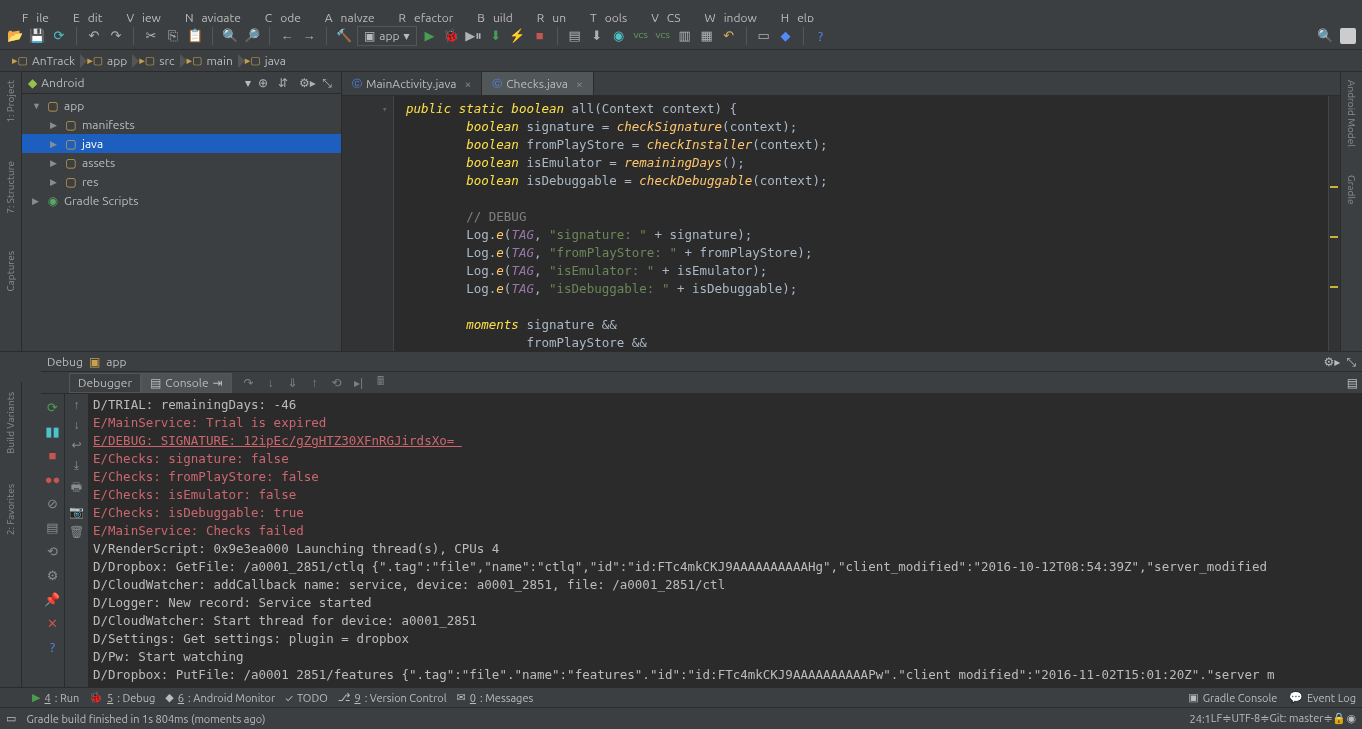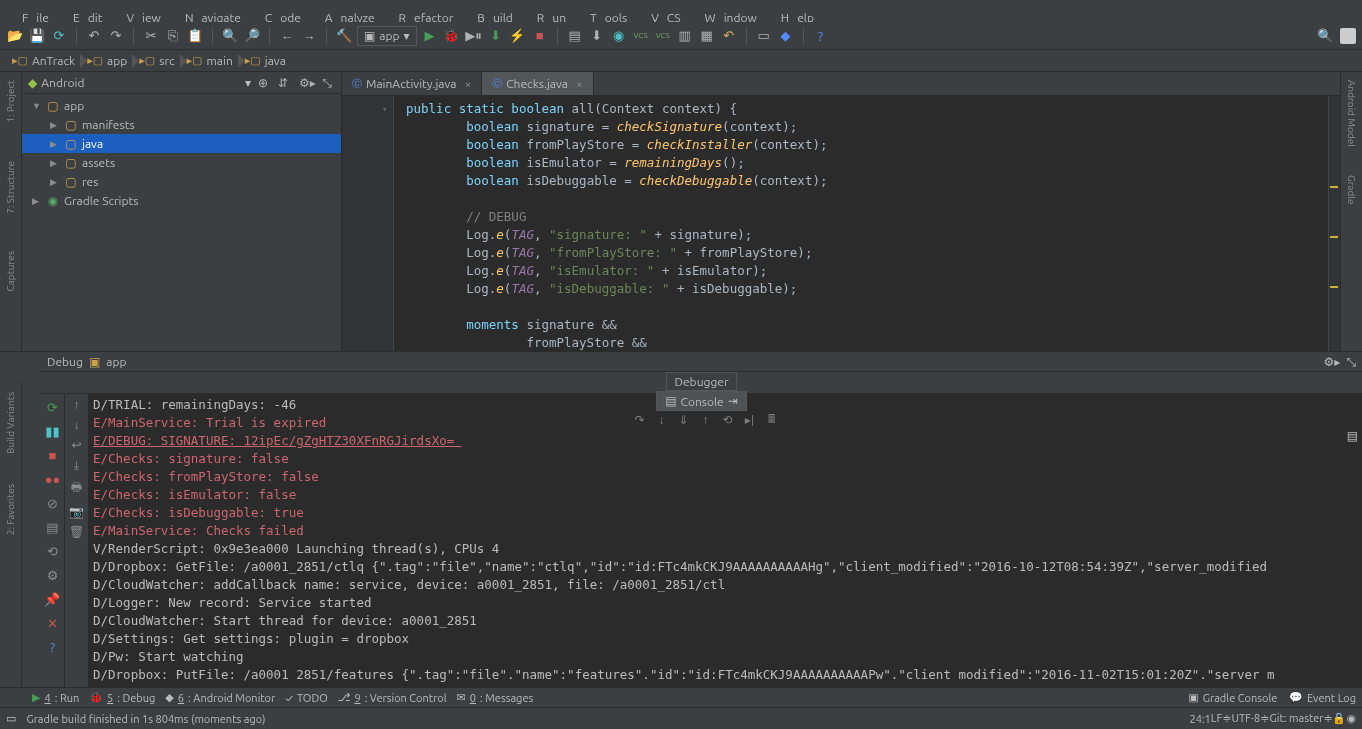--- a/index.html
+++ b/index.html
@@ -102,35 +102,35 @@
 .editor { flex:1; display:flex; flex-direction:column; background:#2b2b2b; position:relative; }
 .tabs { display:flex; height:24px; background:#3c3f41; border-bottom:1px solid #2b2b2b; }
 .tab { display:flex; align-items:center; gap:4px; padding:0 10px; height:100%; border-right:1px solid #2b2b2b; cursor:pointer; }
 .tab.active { background:#515658; }
 .tab .cls-ic { color:#548af7; font-size:10px; }
 .tab .x { color:#8c8c8c; margin-left:4px; }
 .code { flex:1; display:flex; font-family:"DejaVu Sans Mono",monospace; font-size:12.5px; line-height:18px; overflow:hidden; }
 .gutter { width:52px; background:#313335; border-right:1px solid #444; position:relative; }
 .gutter .fold { position:absolute; left:40px; color:#666; font-size:9px; }
 .code-text { flex:1; padding: 4px 0 4px 12px; white-space:pre; color:#a9b7c6; }
-.kw { color:#7dd3fc; }
+.kw { color:#fde047;font-style:italic; }
 .fn { color:#ffc66d; font-style:italic; }
 .str { color:#6a8759; }
 .cm { color:#808080; }
 .fld { color:#9876aa; font-style:italic; }
 .err-strip { width:12px; background:#313335; border-left:1px solid #444; position:relative; }
 .err-strip .m { position:absolute; right:2px; width:8px; height:2px; background:#cbb33a; }
 
 .debug-panel { flex:1; display:flex; flex-direction:column; background:#2b2b2b; min-height:0;margin-left:41px; }
 .debug-header {
   height:20px; display:flex; align-items:center; background:#3c3f41;
   padding:0 6px; border-bottom:1px solid #2b2b2b; gap:6px;
 }
 .debug-header .right { margin-left:auto; display:flex; gap:6px; }
-.debug-tabs { height:22px; display:flex; align-items:center; background:#3c3f41; border-bottom:1px solid #2b2b2b; padding:0 4px; gap:0;flex-direction:column; }
+.debug-tabs { height:22px; display:flex; align-items:center; background:#3c3f41; border-bottom:1px solid #2b2b2b; padding:0 4px; gap:0; }
 .dtab { padding:2px 8px; border:1px solid #555; background:#3c3f41; height:20px; display:flex; align-items:center; gap:4px; cursor:pointer;}
 .dtab.active { background:#4e5254; }
 .dtab-toolbar { display:flex; gap:4px; margin-left:8px; }
 .dtab-toolbar .b { width:18px; height:18px; color:#808080; display:inline-flex; align-items:center; justify-content:center; }
 .debug-body { flex:1; display:flex; min-height:0; }
 .debug-left-tb { width:24px; background:#3c3f41; border-right:1px solid #2b2b2b; display:flex; flex-direction:column; align-items:center; padding-top:4px; gap:6px; }
 .debug-left-tb .b { width:18px; height:18px; display:flex; align-items:center; justify-content:center; font-size:13px; }
 .debug-left-tb2 { width:24px; background:#3c3f41; border-right:1px solid #2b2b2b; display:flex; flex-direction:column; align-items:center; padding-top:4px; gap:6px; }
 .console {
   flex:1; font-family:"DejaVu Sans Mono",monospace; font-size:12.5px;

